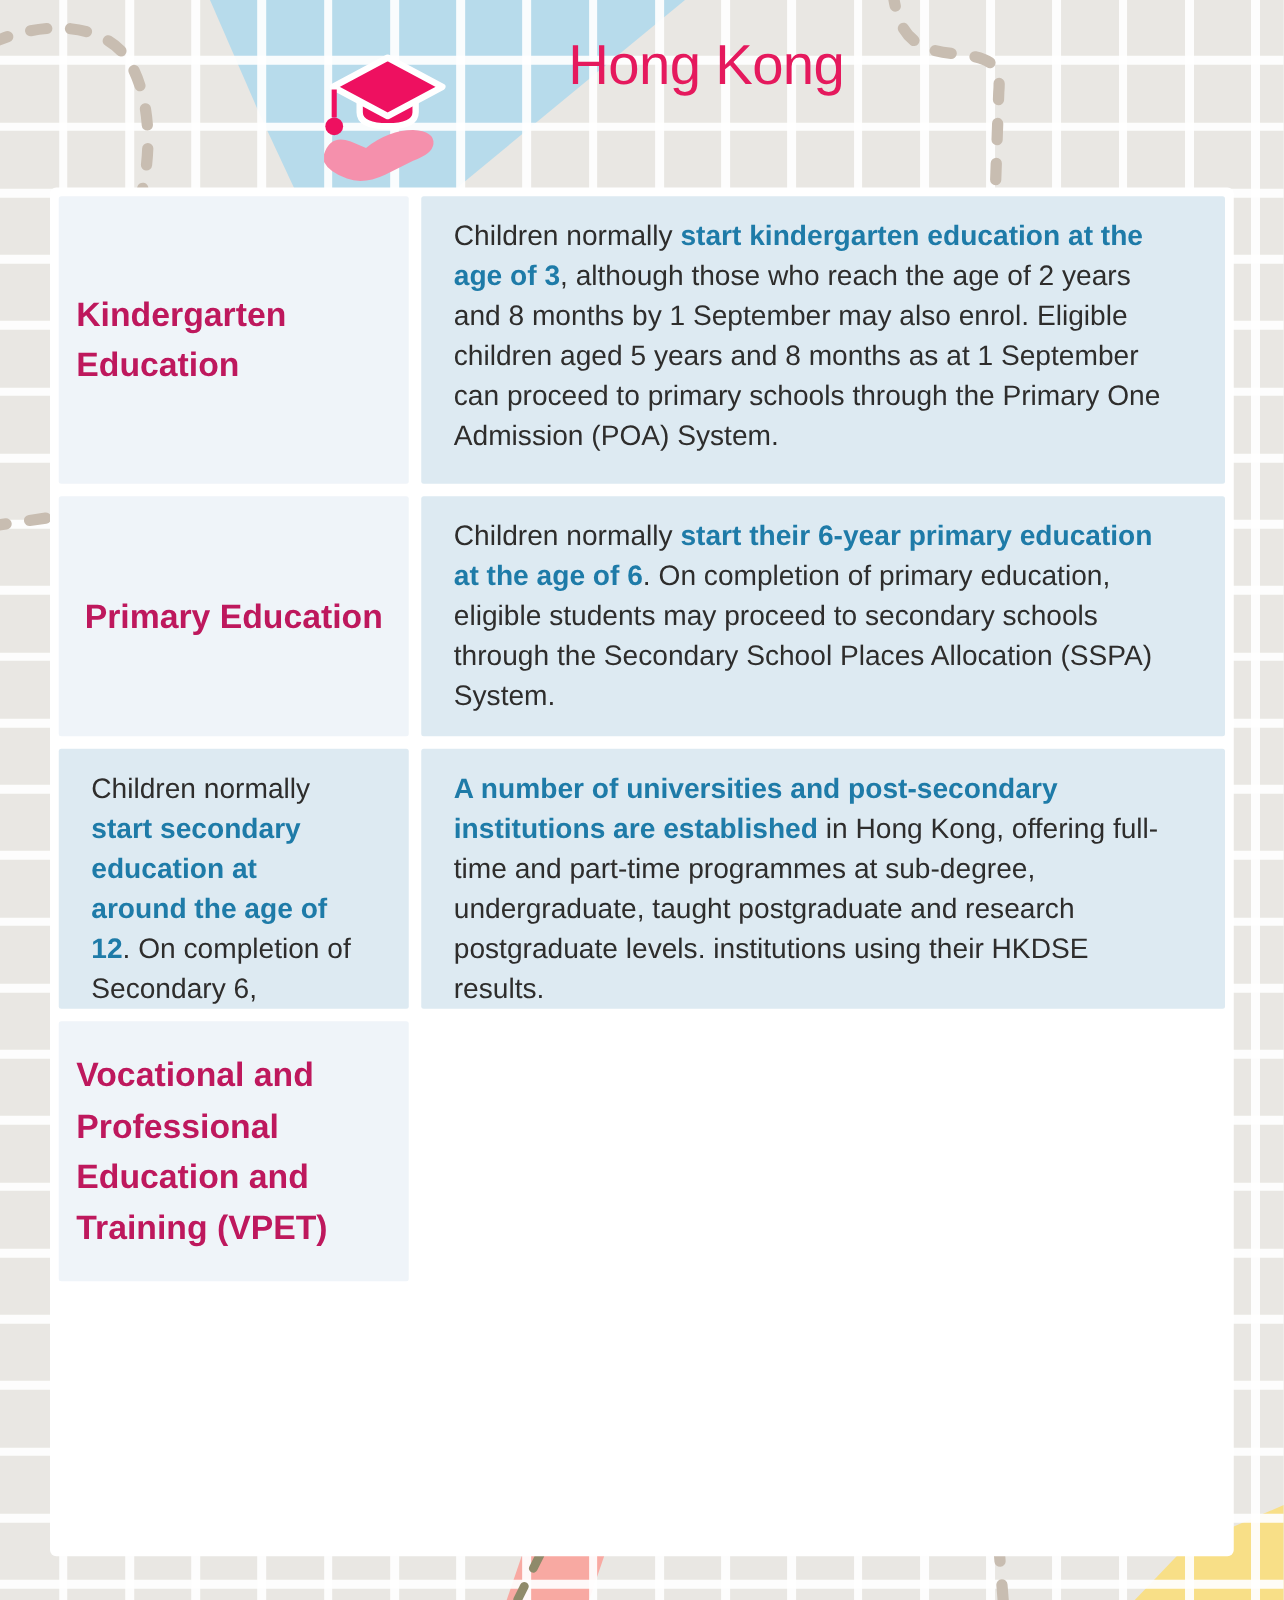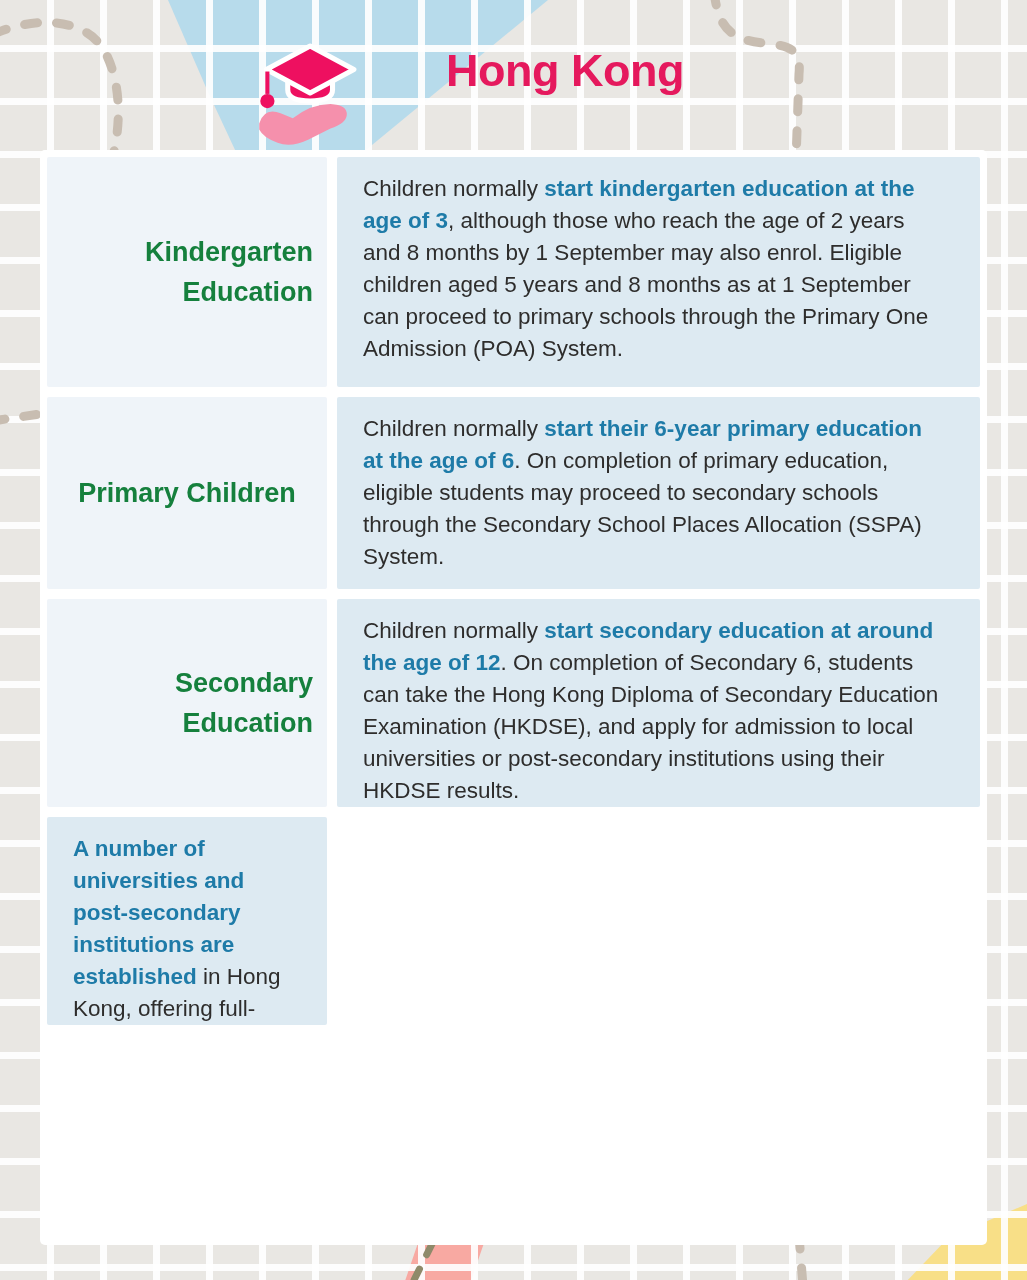--- a/index.html
+++ b/index.html
@@ -27,36 +27,36 @@
     left:40px;top:150px;width:947px;height:1095px;
     background:#ffffff;border-radius:5px;
     box-sizing:border-box;padding:7px;
     display:grid;
     grid-template-columns:280px 1fr;
     grid-template-rows:230px 192px 208px 208px 203px;
     gap:10px;
   }
   .cell{box-sizing:border-box;overflow:hidden;border-radius:2px;}
   .label-cell{
-    display:flex;align-items:center;justify-content:center;text-align:right;
+    display:flex;align-items:center;justify-content:center;text-align:left;
     padding:0 14px;
-    color:#15803d;font-weight:bold;font-size:27px;line-height:1.5;
+    color:#be185d;font-weight:bold;font-size:27px;line-height:1.5;
     background:#eff4f9;
   }
   .text-cell{
     padding:16px 41px 10px 26px;
     font-size:22.5px;line-height:32px;color:#2e2d2c;
     background:#ddeaf2;
   }
   .hl{color:#1e7ba8;font-weight:bold;}
   
   .header{position:absolute;z-index:5;left:0;top:0;width:1027px;height:150px;}
   .title{
-    position:absolute;left:320px;top:47px;width:490px;
-    text-align:center;color:#e5195d;font-weight:bold;
+    position:absolute;left:320px;top:28px;width:490px;
+    text-align:center;color:#e5195d;font-weight:normal;
     font-size:45px;line-height:1.07;letter-spacing:-.5px;
   }
   .title span{display:block;}
   .cap-icon{position:absolute;left:246px;top:42px;width:114px;height:114px;}
 </style>
 </head>
 <body>
 
 <svg id="blobs" class="layer" viewBox="0 0 1027 1280" width="1027" height="1280">
   <polygon points="168,0 548,0 332,178 236,152 208,92" fill="#b7dbeb"></polygon>
@@ -92,21 +92,21 @@
   </svg>
   <h1 class="title" style="margin:0;">
     <span>Hong Kong</span>
   </h1>
 </header>
 
 <main class="card">
   <div class="cell label-cell row1">Kindergarten Education</div>
   <div class="cell text-cell row1"><span>Children normally </span><span class="hl">start kindergarten education at the age of 3</span><span>, although those who reach the age of 2 years and 8 months by 1 September may also enrol. Eligible children aged 5 years and 8 months as at 1 September can proceed to primary schools through the Primary One Admission (POA) System.</span></div>
 
-  <div class="cell label-cell row2">Primary Children</div>
+  <div class="cell label-cell row2">Primary Education</div>
   <div class="cell text-cell row2"><span>Children normally </span><span class="hl">start their 6-year primary education at the age of 6</span><span>. On completion of primary education, eligible students may proceed to secondary schools through the Secondary School Places Allocation (SSPA) System.</span></div>
 
-  <div class="cell label-cell row3">Secondary Education</div>
   <div class="cell text-cell row3"><span>Children normally </span><span class="hl">start secondary education at around the age of 12</span><span>. On completion of Secondary 6, students can take the Hong Kong Diploma of Secondary Education Examination (HKDSE), and apply for admission to local universities or post-secondary institutions using their HKDSE results.</span></div>
 
   <div class="cell text-cell row4"><span class="hl">A number of universities and post-secondary institutions are established</span><span> in Hong Kong, offering full-time and part-time programmes at sub-degree, undergraduate, taught postgraduate and research postgraduate levels. institutions using their HKDSE results.</span></div>
 
+  <div class="cell label-cell row5">Vocational and Professional Education and Training (VPET)</div>
 </main>
 
 </body></html>

